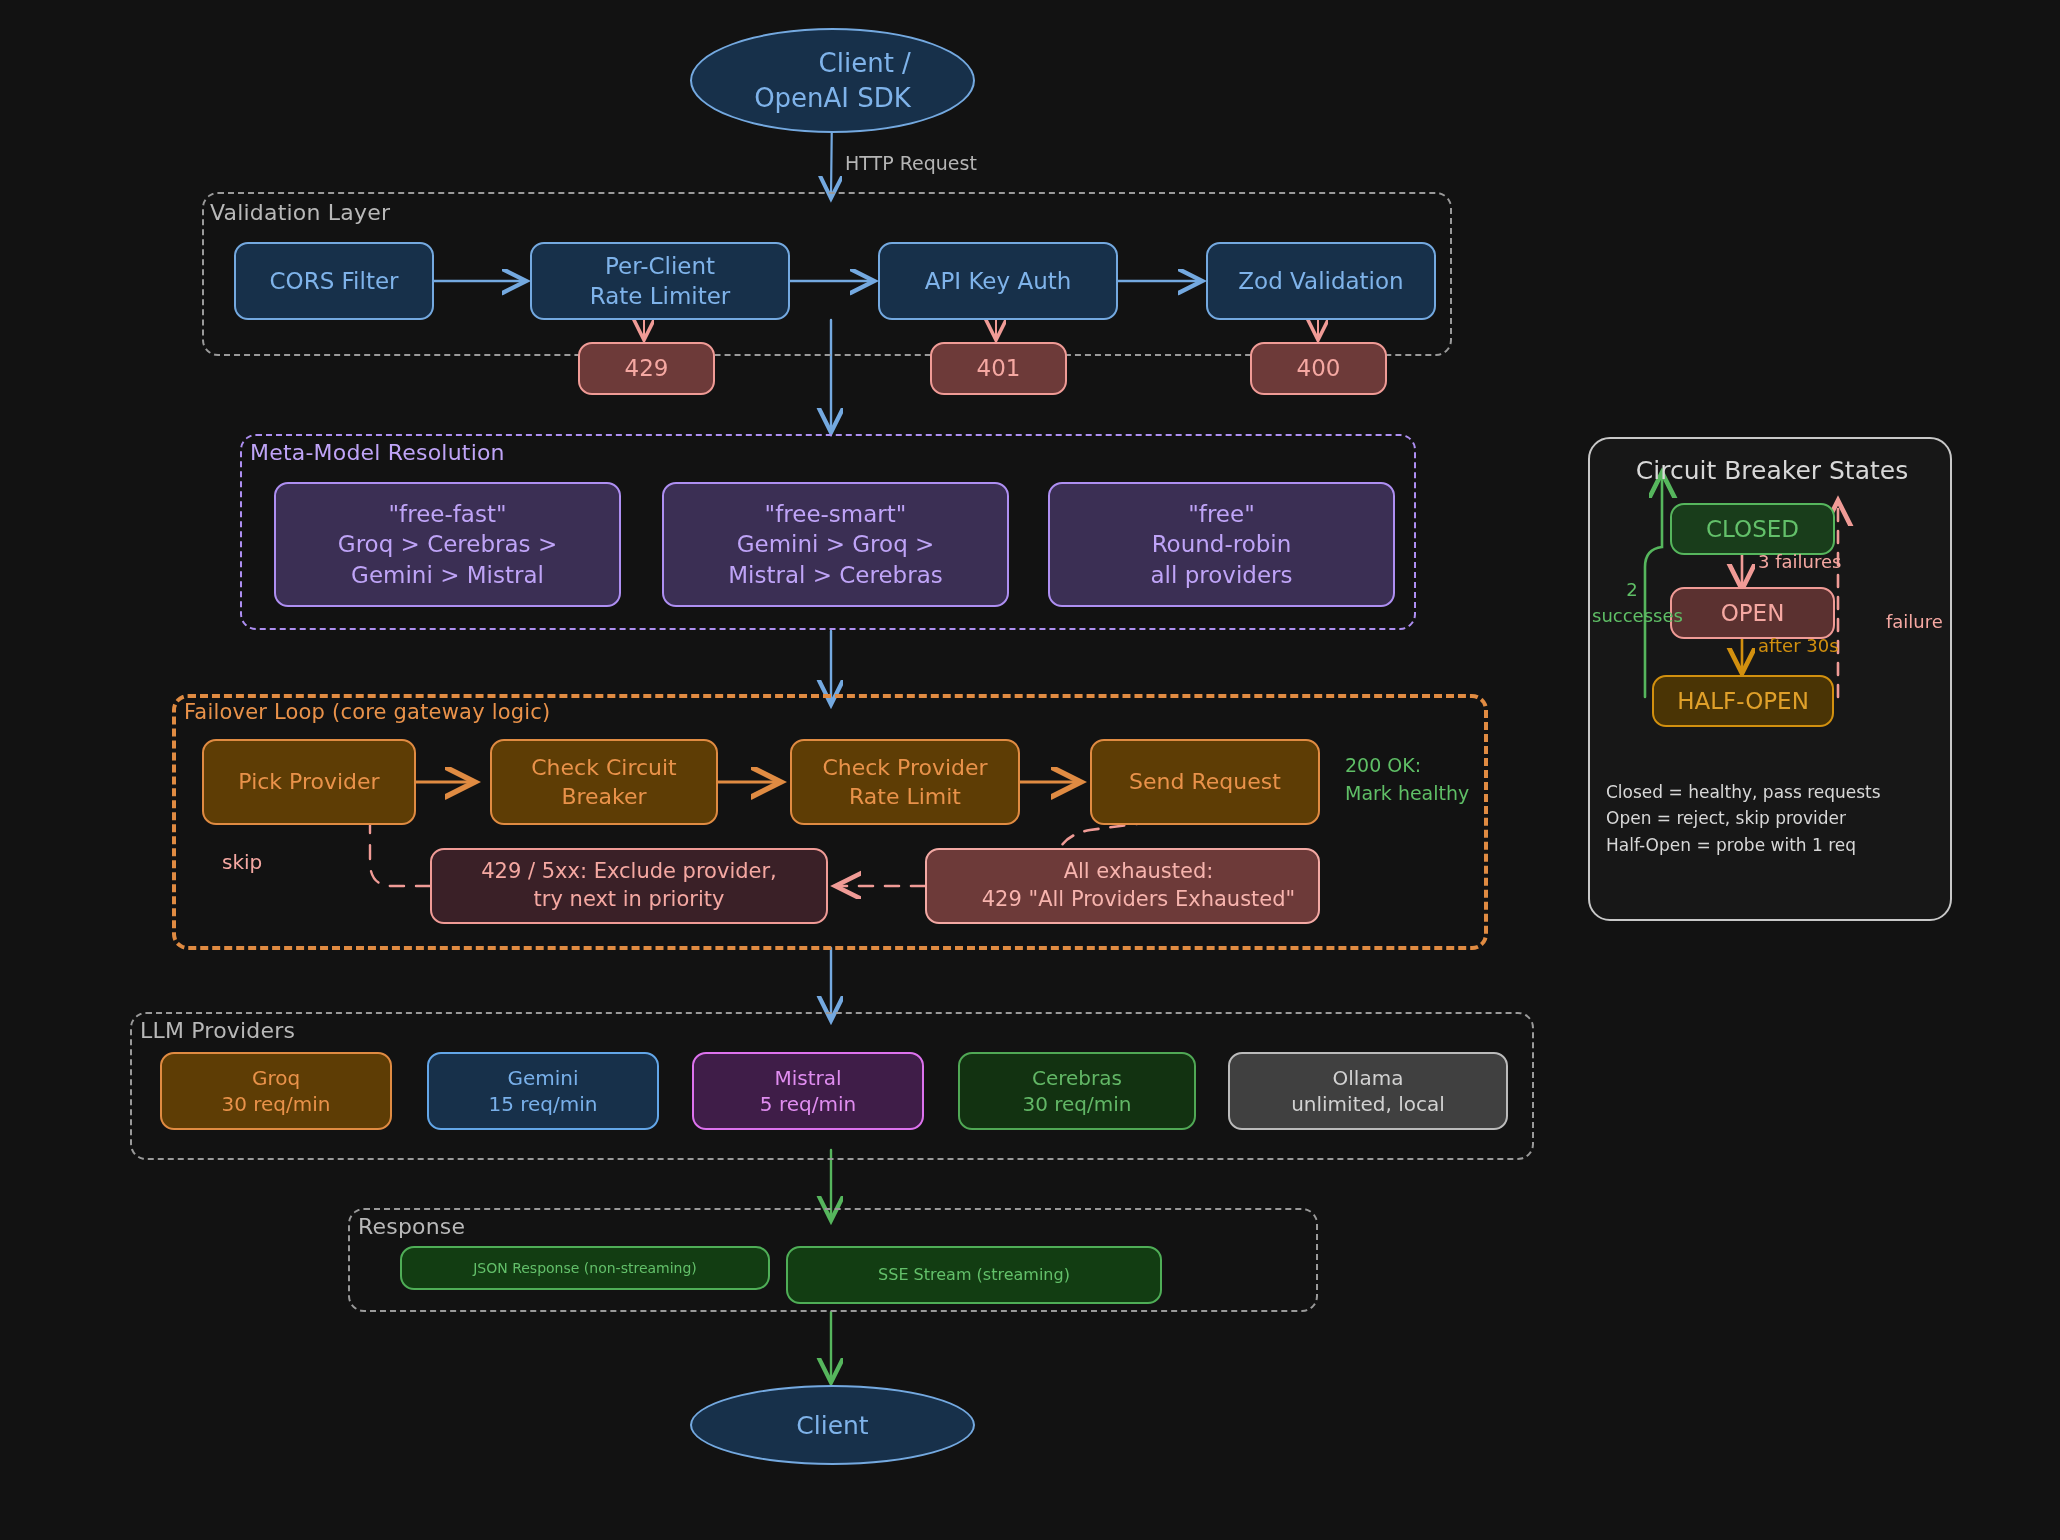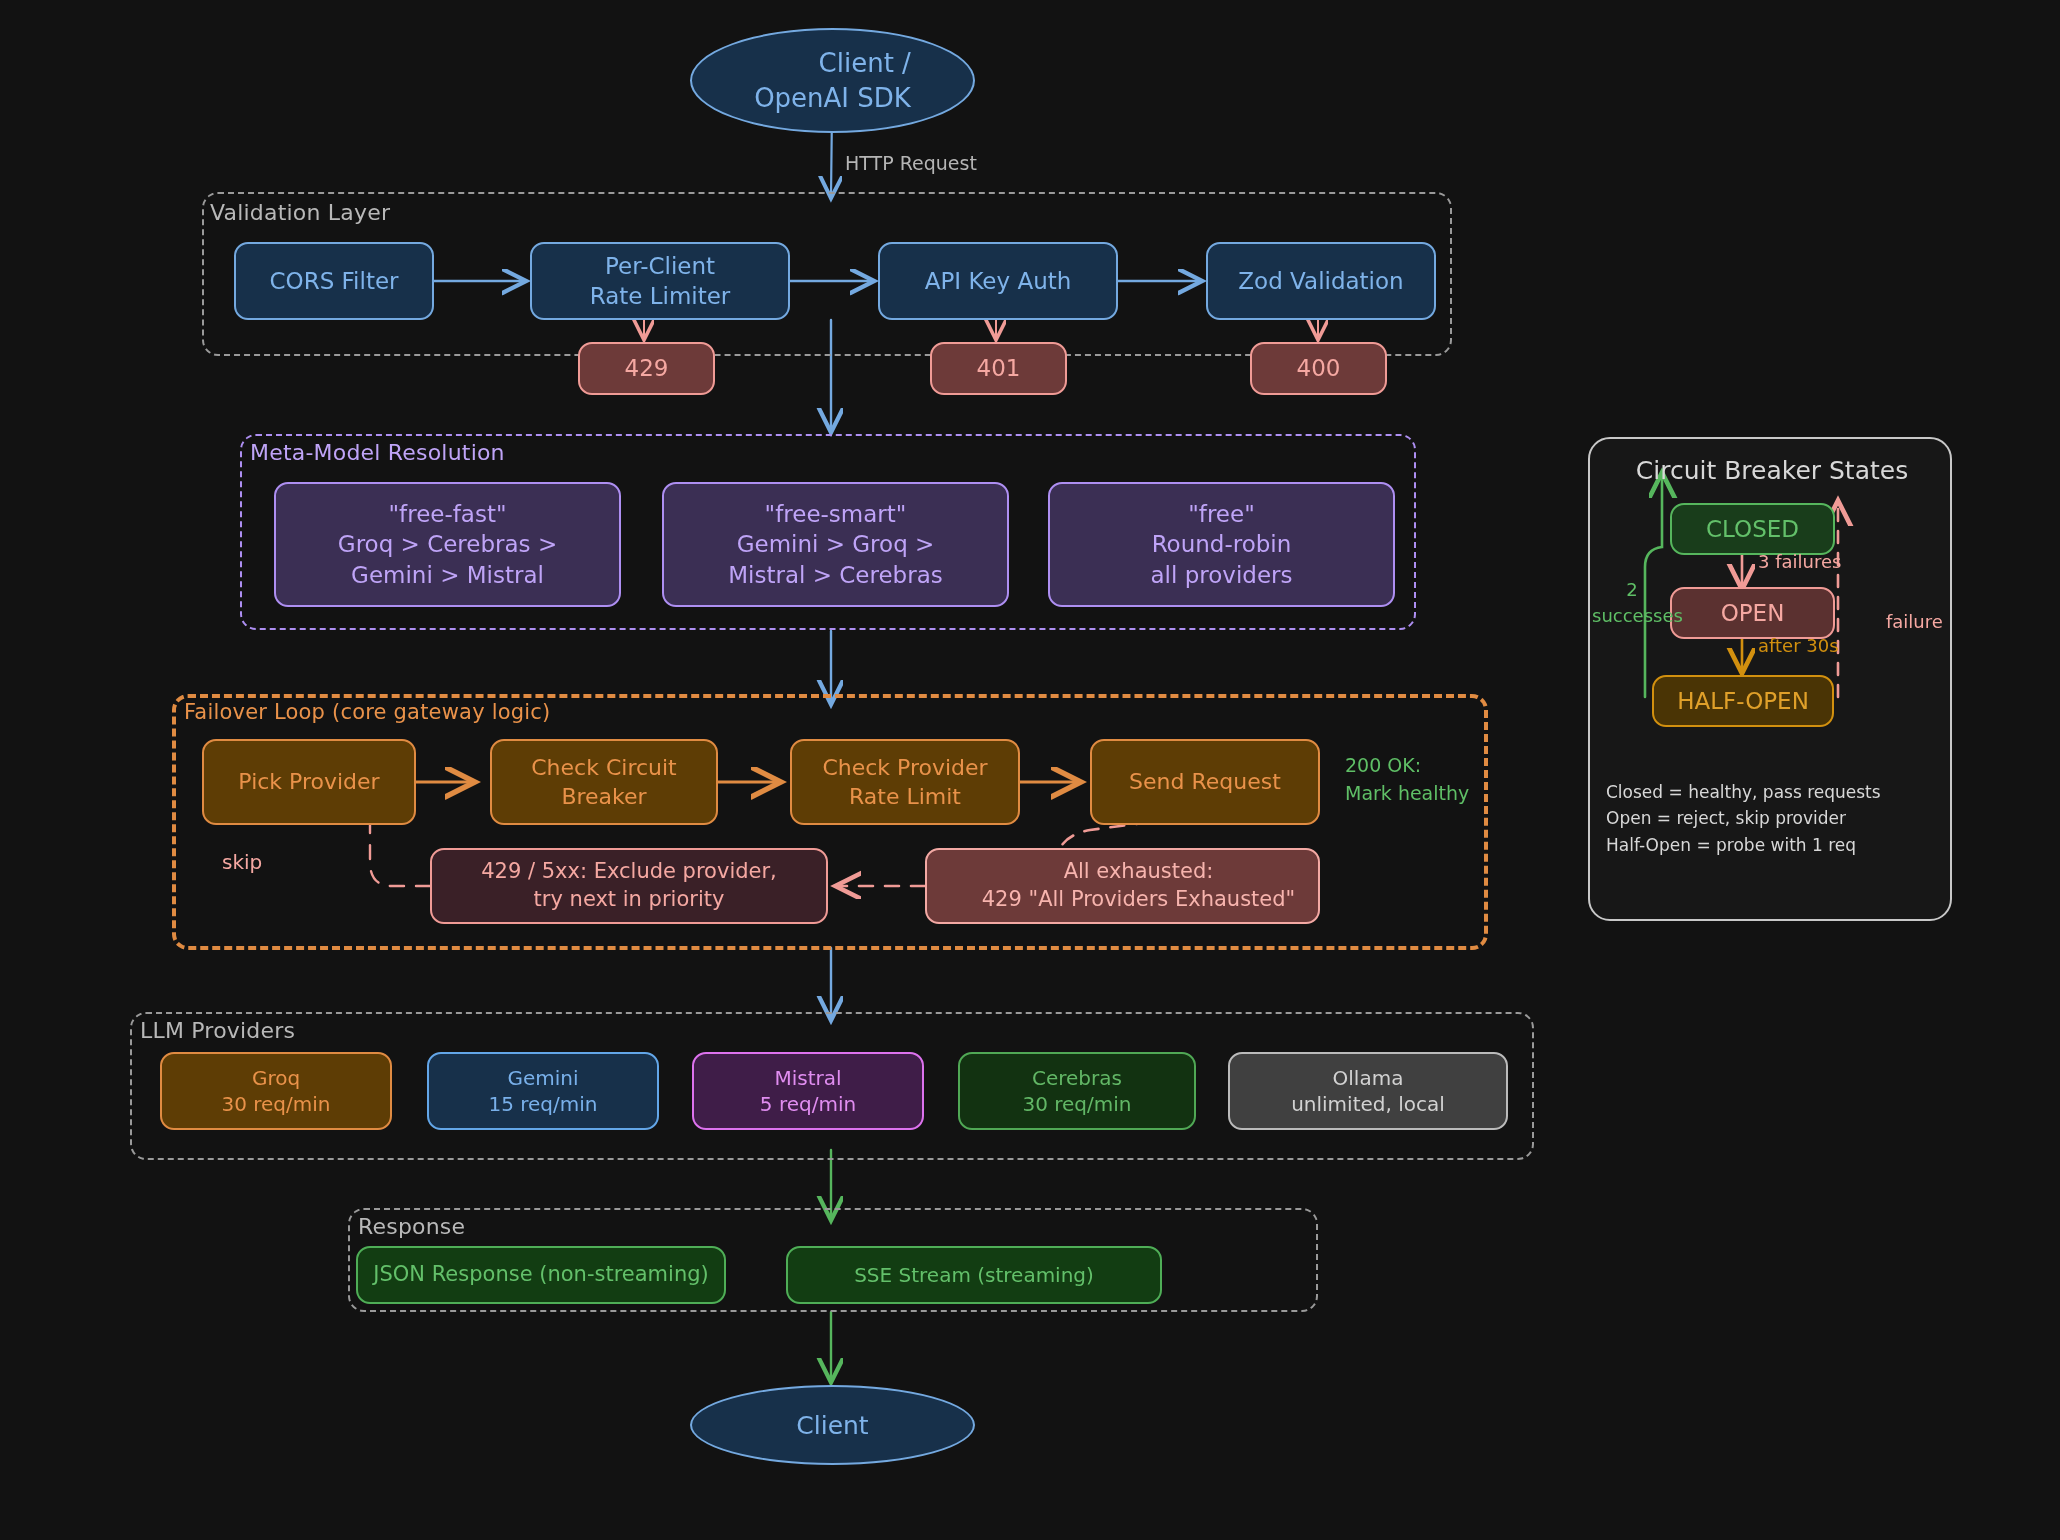--- a/index.html
+++ b/index.html
@@ -219,18 +219,18 @@
     <span>30 req/min</span>
   </div>
   <div class="node ollama" style="left:1228px;top:1052px;width:280px;height:78px;font-size:20px;flex-direction:column;">
     <span>Ollama</span>
     <span>unlimited, local</span>
   </div>
 
   <div class="grp dash-grey" style="left:348px;top:1208px;width:970px;height:104px;"></div>
   <div class="grp-label lbl-grey" style="left:358px;top:1214px;">Response</div>
 
-  <div class="node greendark" style="left:356px;top:1246px;width:370px;height:58px;font-size:21px;">JSON Response (non-streaming)</div>
-  <div class="node greendark" style="left:786px;top:1246px;width:376px;height:58px;font-size:20px;">SSE Stream (streaming)</div>
+  <div class="node greendark" style="left:400px;top:1246px;width:370px;height:44px;font-size:14px;">JSON Response (non-streaming)</div>
+  <div class="node greendark" style="left:786px;top:1246px;width:376px;height:58px;font-size:16px;">SSE Stream (streaming)</div>
 
   <div class="node blue ellipse" style="left:690px;top:1385px;width:285px;height:80px;font-size:25px;">Client</div>
 
 </div>
 
 </body></html>

